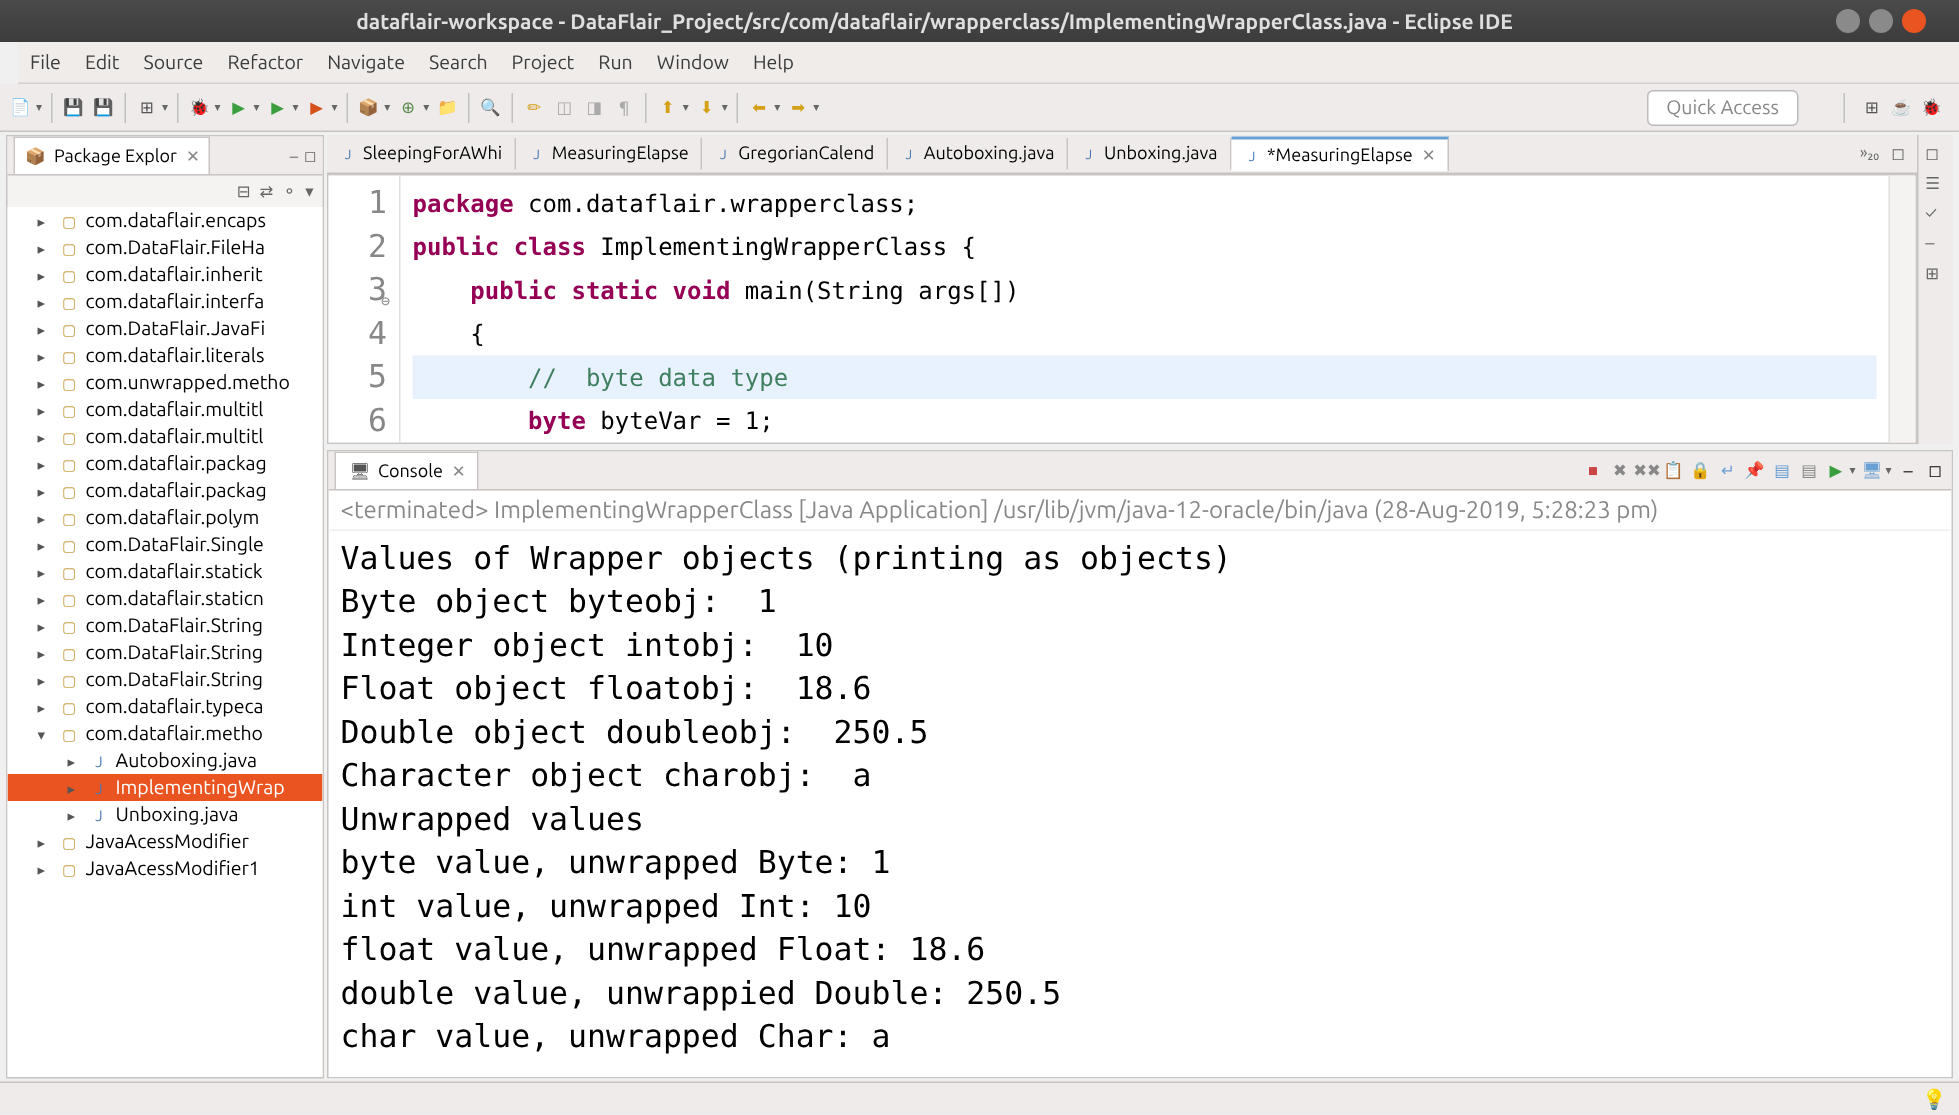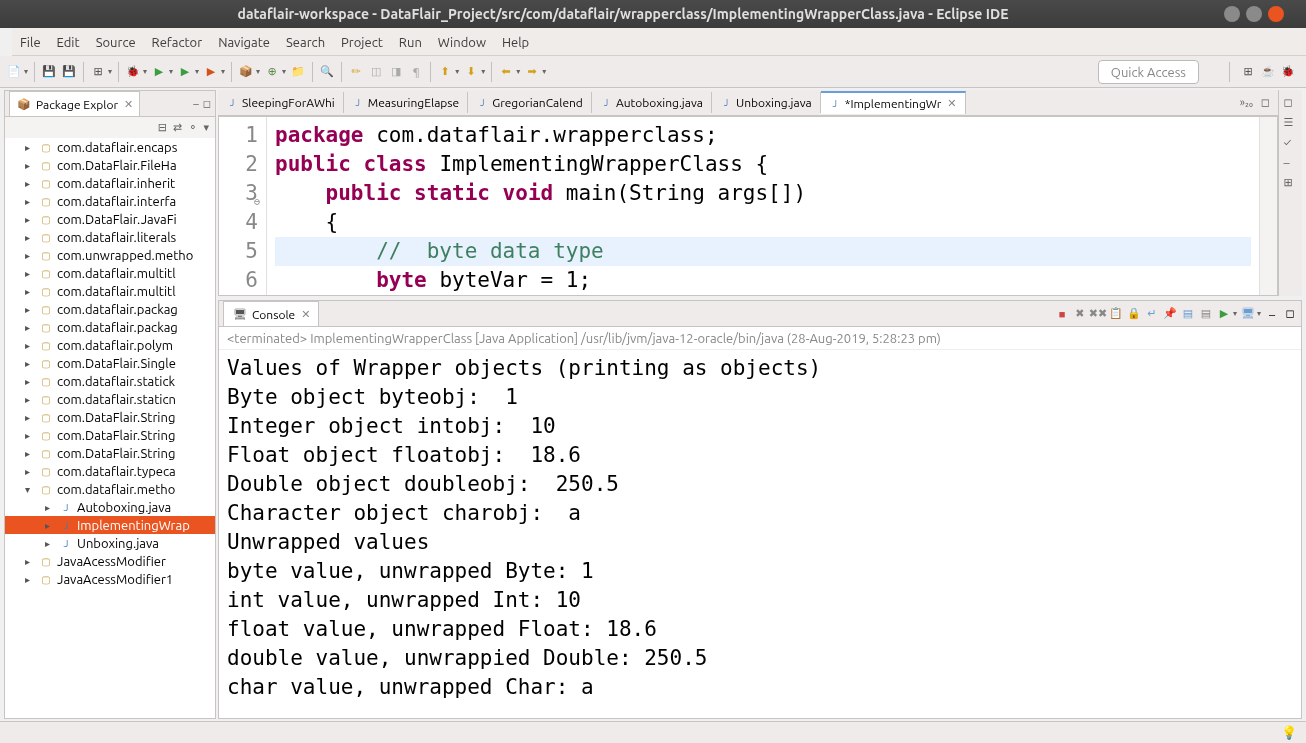--- a/index.html
+++ b/index.html
@@ -37,33 +37,33 @@
 .editor-tabs { display: flex; align-items: center; height: 26px; background: #efebea; border-bottom: 1px solid #c8c4c2; overflow: hidden; }
 .ed-tab { display: flex; align-items: center; gap: 4px; padding: 4px 8px; border-right: 1px solid #c8c4c2; font-size: 12px; background: #efebea; cursor: pointer; white-space: nowrap; }
 .ed-tab.active { background: #fff; border-top: 2px solid #6a9fd4; }
 .j-icon { width: 12px; height: 12px; display: inline-flex; align-items: center; justify-content: center; font-size: 9px; color: #4a7ab5; }
 .ed-close { font-size: 11px; color: #888; margin-left: 2px; }
 .tab-overflow { margin-left: auto; display: flex; gap: 8px; padding: 0 8px; font-size: 11px; color: #666; }
 .editor-body { flex: 0 0 180px; display: flex; background: #fff; border: 1px solid #c8c4c2; overflow: hidden; }
 .gutter { width: 48px; background: #fff; text-align: right; padding: 4px 8px 4px 4px; color: #888; font-family: "DejaVu Sans Mono", monospace; font-size: 21px; border-right: 1px solid #e0e0e0; line-height: 29px; }
 .gutter .ln3 { position: relative; }
 .gutter .ln3::after { content: "⊖"; position: absolute; right: -2px; font-size: 10px; color: #888; top: 8px; }
-.code { flex: 1; font-family: "DejaVu Sans Mono", monospace; font-size: 21px; padding: 4px 8px; line-height: 29px; white-space: pre; overflow: hidden; }
+.code { flex: 1; font-family: "DejaVu Sans Mono", monospace; font-size: 16px; padding: 4px 8px; line-height: 29px; white-space: pre; overflow: hidden; }
 .code .kw { color: #950055; font-weight: bold; }
 .code .cm { color: #3f7f5f; }
 .code .hl { background: #e8f2fe; display: block; }
 .right-ruler { width: 18px; background: #f5f3f2; border-left: 1px solid #e0e0e0; }
 .right-strip { width: 24px; background: #efebea; border-left: 1px solid #c8c4c2; display: flex; flex-direction: column; align-items: center; gap: 6px; padding-top: 6px; }
 .right-strip .ic { width: 14px; height: 14px; font-size: 11px; color: #666; }
 .console-view { flex: 1; display: flex; flex-direction: column; margin-top: 4px; border: 1px solid #c8c4c2; background: #fff; overflow: hidden; }
 .console-tabs { display: flex; align-items: center; height: 26px; background: #efebea; border-bottom: 1px solid #c8c4c2; padding: 0 4px; }
 .console-tab { display: flex; align-items: center; gap: 4px; padding: 4px 8px; background: #fff; border: 1px solid #c8c4c2; border-bottom: none; font-size: 12px; }
 .console-toolbar { margin-left: auto; display: flex; gap: 4px; align-items: center; }
 .ct-icon { width: 14px; height: 14px; font-size: 11px; display: inline-flex; align-items: center; justify-content: center; }
-.console-status { padding: 4px 8px; color: #888; font-size: 13px; border-bottom: 1px solid #eee; }
+.console-status { padding: 4px 8px; color: #888; font-size: 16px; border-bottom: 1px solid #eee; }
 .console-out { flex: 1; padding: 4px 8px; font-family: "DejaVu Sans Mono", monospace; font-size: 21px; line-height: 29px; white-space: pre; overflow: auto; }
 .statusbar { height: 22px; background: #efebea; border-top: 1px solid #c8c4c2; display: flex; align-items: center; justify-content: flex-end; padding: 0 8px; }
 .bulb { color: #d4a017; font-size: 13px; }
 </style>
 </head>
 <body>
 
 <div class="titlebar">
   <div class="titlebar-title">dataflair-workspace - DataFlair_Project/src/com/dataflair/wrapperclass/ImplementingWrapperClass.java - Eclipse IDE</div>
   <div class="win-controls">
@@ -304,21 +304,21 @@
             <div class="ed-tab">
               <span class="j-icon">J</span>
               <span>Autoboxing.java</span>
             </div>
             <div class="ed-tab">
               <span class="j-icon">J</span>
               <span>Unboxing.java</span>
             </div>
             <div class="ed-tab active">
               <span class="j-icon">J</span>
-              <span>*ImplementingWr</span>
+              <span>*MeasuringElapse</span>
               <span class="ed-close">✕</span>
             </div>
             <div class="tab-overflow">
               <span>»₂₀</span>
               <span>◻</span>
             </div>
           </div>
         <div class="editor-body">
           <div class="gutter" id="gutter">
               <div>1</div>

